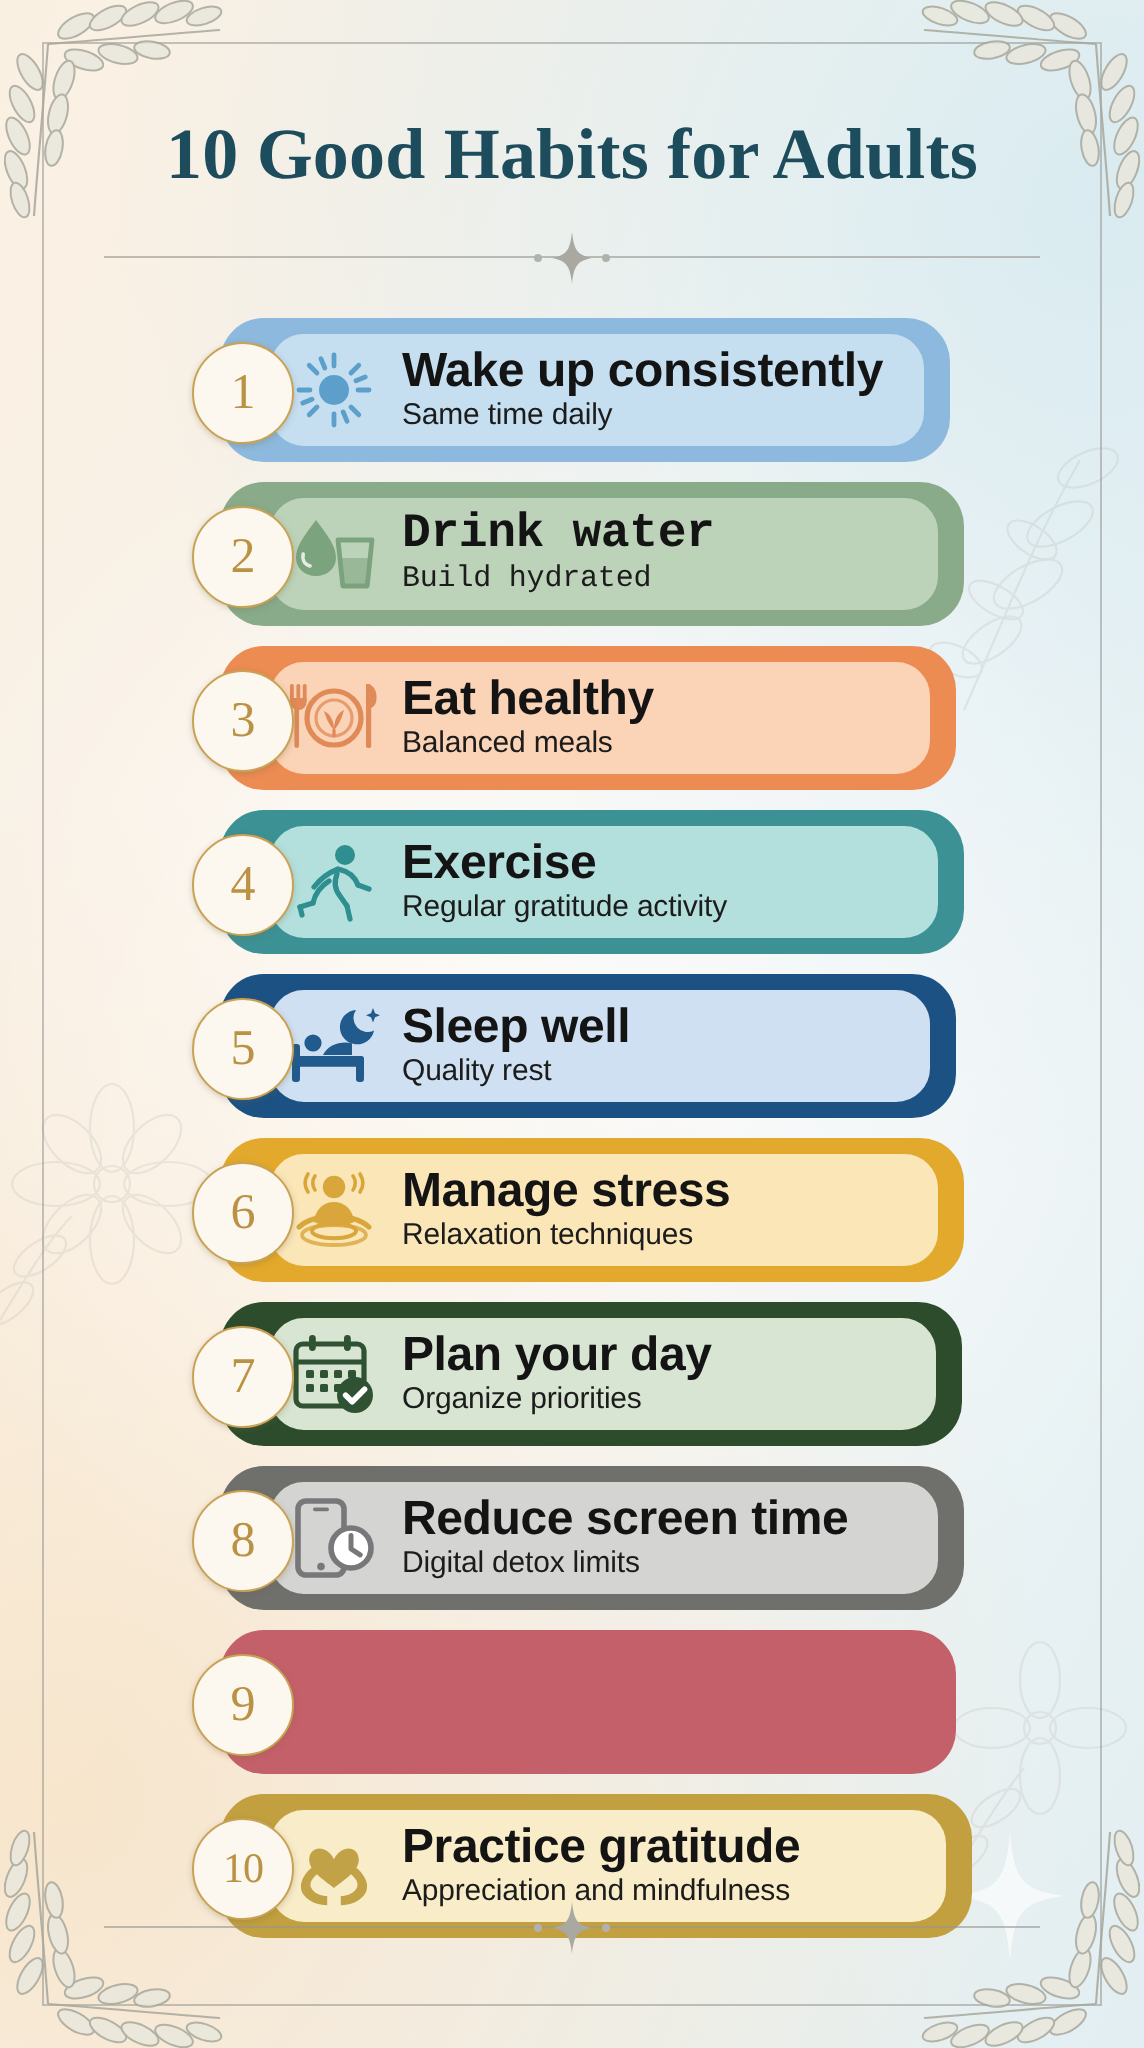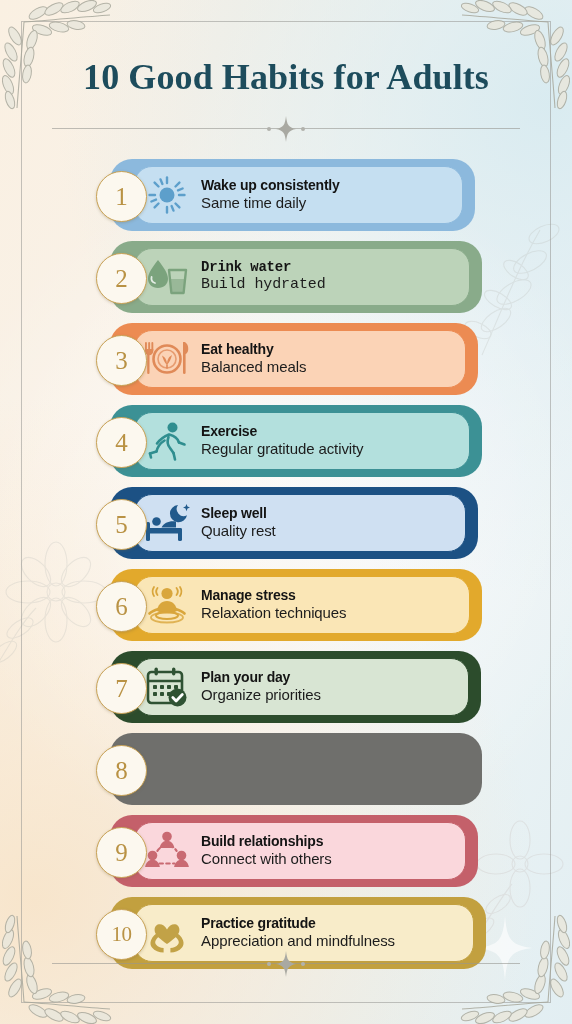--- a/index.html
+++ b/index.html
@@ -91,21 +91,21 @@
   .icon-wrap{
     width:56px;min-width:56px;height:46px;
     display:flex;align-items:center;justify-content:center;
     margin-left:4px;
   }
   .texts{
     display:flex;flex-direction:column;justify-content:center;
     margin-left:6px;
   }
   .h-title{
-    font-size:14px;font-weight:700;color:#141414;line-height:1.08;
+    font-size:24px;font-weight:700;color:#141414;line-height:1.08;
     letter-spacing:-.2px;white-space:nowrap;
   }
   .h-sub{
     font-size:15px;font-weight:400;color:#1c1c1c;line-height:1.2;
     margin-top:1px;letter-spacing:-.1px;white-space:nowrap;
   }
   .badge{
     position:absolute;left:96px;top:16px;width:49px;height:49px;
     border-radius:50%;
     background:#fcf8ef;
@@ -456,44 +456,39 @@
           </div>
           <div class="texts">
             <div class="h-title">Plan your day</div>
             <div class="h-sub">Organize priorities</div>
           </div>
         </div>
         <div class="badge">7</div>
       </div>
       <div class="row">
         <div class="pill-outer" style="width: 372px; background: rgb(111, 111, 108);"></div>
+        <div class="pill-inner" style="width: 336px; background: rgb(212, 212, 210); border-color: rgb(111, 111, 108);">
+          <div class="icon-wrap">
+            <svg width="44" height="42" viewBox="0 0 44 42">
+              <rect x="4" y="2.5" width="23" height="37" rx="4" fill="none" stroke="#78787a" stroke-width="2.8"></rect>
+              <rect x="11.5" y="5.8" width="8" height="1.8" rx="0.9" fill="#78787a"></rect>
+              <circle cx="15.5" cy="35.3" r="1.9" fill="#78787a"></circle>
+              <circle cx="30.5" cy="26" r="10" fill="#ffffff" stroke="#78787a" stroke-width="2.8"></circle>
+              <path d="M30.5 19.8 v6.6 l4.6 3" fill="none" stroke="#78787a" stroke-width="2.5" stroke-linecap="round" stroke-linejoin="round"></path>
+            </svg>
+          </div>
+          <div class="texts">
+            <div class="h-title">Reduce screen time</div>
+            <div class="h-sub">Digital detox limits</div>
+          </div>
+        </div>
         <div class="badge">8</div>
       </div>
       <div class="row">
         <div class="pill-outer" style="width: 368px; background: rgb(196, 96, 106);"></div>
-        <div class="pill-inner" style="width: 332px; background: rgb(250, 215, 220); border-color: rgb(196, 96, 106);">
-          <div class="icon-wrap">
-            <svg width="46" height="42" viewBox="0 0 46 42">
-              <circle cx="23" cy="6.5" r="4.8" fill="#c96a72"></circle>
-              <path d="M15.6 18 C16.3 13.4 19.3 10.7 23 10.7 C26.7 10.7 29.7 13.4 30.4 18 Z" fill="#c96a72"></path>
-              <circle cx="8.5" cy="25.5" r="4.8" fill="#c96a72"></circle>
-              <path d="M1.1 37 C1.8 32.4 4.8 29.7 8.5 29.7 C12.2 29.7 15.2 32.4 15.9 37 Z" fill="#c96a72"></path>
-              <circle cx="37.5" cy="25.5" r="4.8" fill="#c96a72"></circle>
-              <path d="M30.1 37 C30.8 32.4 33.8 29.7 37.5 29.7 C41.2 29.7 44.2 32.4 44.9 37 Z" fill="#c96a72"></path>
-              <g fill="none" stroke="#c96a72" stroke-width="2.2" stroke-linecap="round" stroke-dasharray="3.4 3.4">
-                <path d="M13.4 20.8 C15.6 17.6 19 15.8 23 15.8 C27 15.8 30.4 17.6 32.6 20.8"></path>
-                <path d="M15.5 33.5 h15"></path>
-              </g>
-            </svg>
-          </div>
-          <div class="texts">
-            <div class="h-title">Build relationships</div>
-            <div class="h-sub">Connect with others</div>
-          </div>
-        </div>
         <div class="badge">9</div>
       </div>
       <div class="row">
         <div class="pill-outer" style="width: 376px; background: rgb(194, 160, 63);"></div>
         <div class="pill-inner" style="width: 340px; background: rgb(248, 236, 201); border-color: rgb(194, 160, 63);">
           <div class="icon-wrap">
             <svg width="46" height="42" viewBox="0 0 46 42">
               <path d="M23 17.6 C19.4 10 10.6 10.8 10.6 17.9 C10.6 23.3 17.2 27.5 23 32 C28.8 27.5 35.4 23.3 35.4 17.9 C35.4 10.8 26.6 10 23 17.6 Z" fill="#c2a247"></path>
               <path d="M15 20 C11.5 21.5 8.5 24.5 7 28.2 C6 30.7 6.4 33.6 8 35.6 C10.6 38.9 15 40.6 19.6 40.6 L19.6 36 C16.4 36 13.6 34.8 12 32.6 C11 31.2 11 29.6 11.8 28.2 C12.9 26.3 14.6 24.6 16.8 23.6 Z" fill="#c2a247"></path>
               <path d="M31 20 C34.5 21.5 37.5 24.5 39 28.2 C40 30.7 39.6 33.6 38 35.6 C35.4 38.9 31 40.6 26.4 40.6 L26.4 36 C29.6 36 32.4 34.8 34 32.6 C35 31.2 35 29.6 34.2 28.2 C33.1 26.3 31.4 24.6 29.2 23.6 Z" fill="#c2a247"></path>

